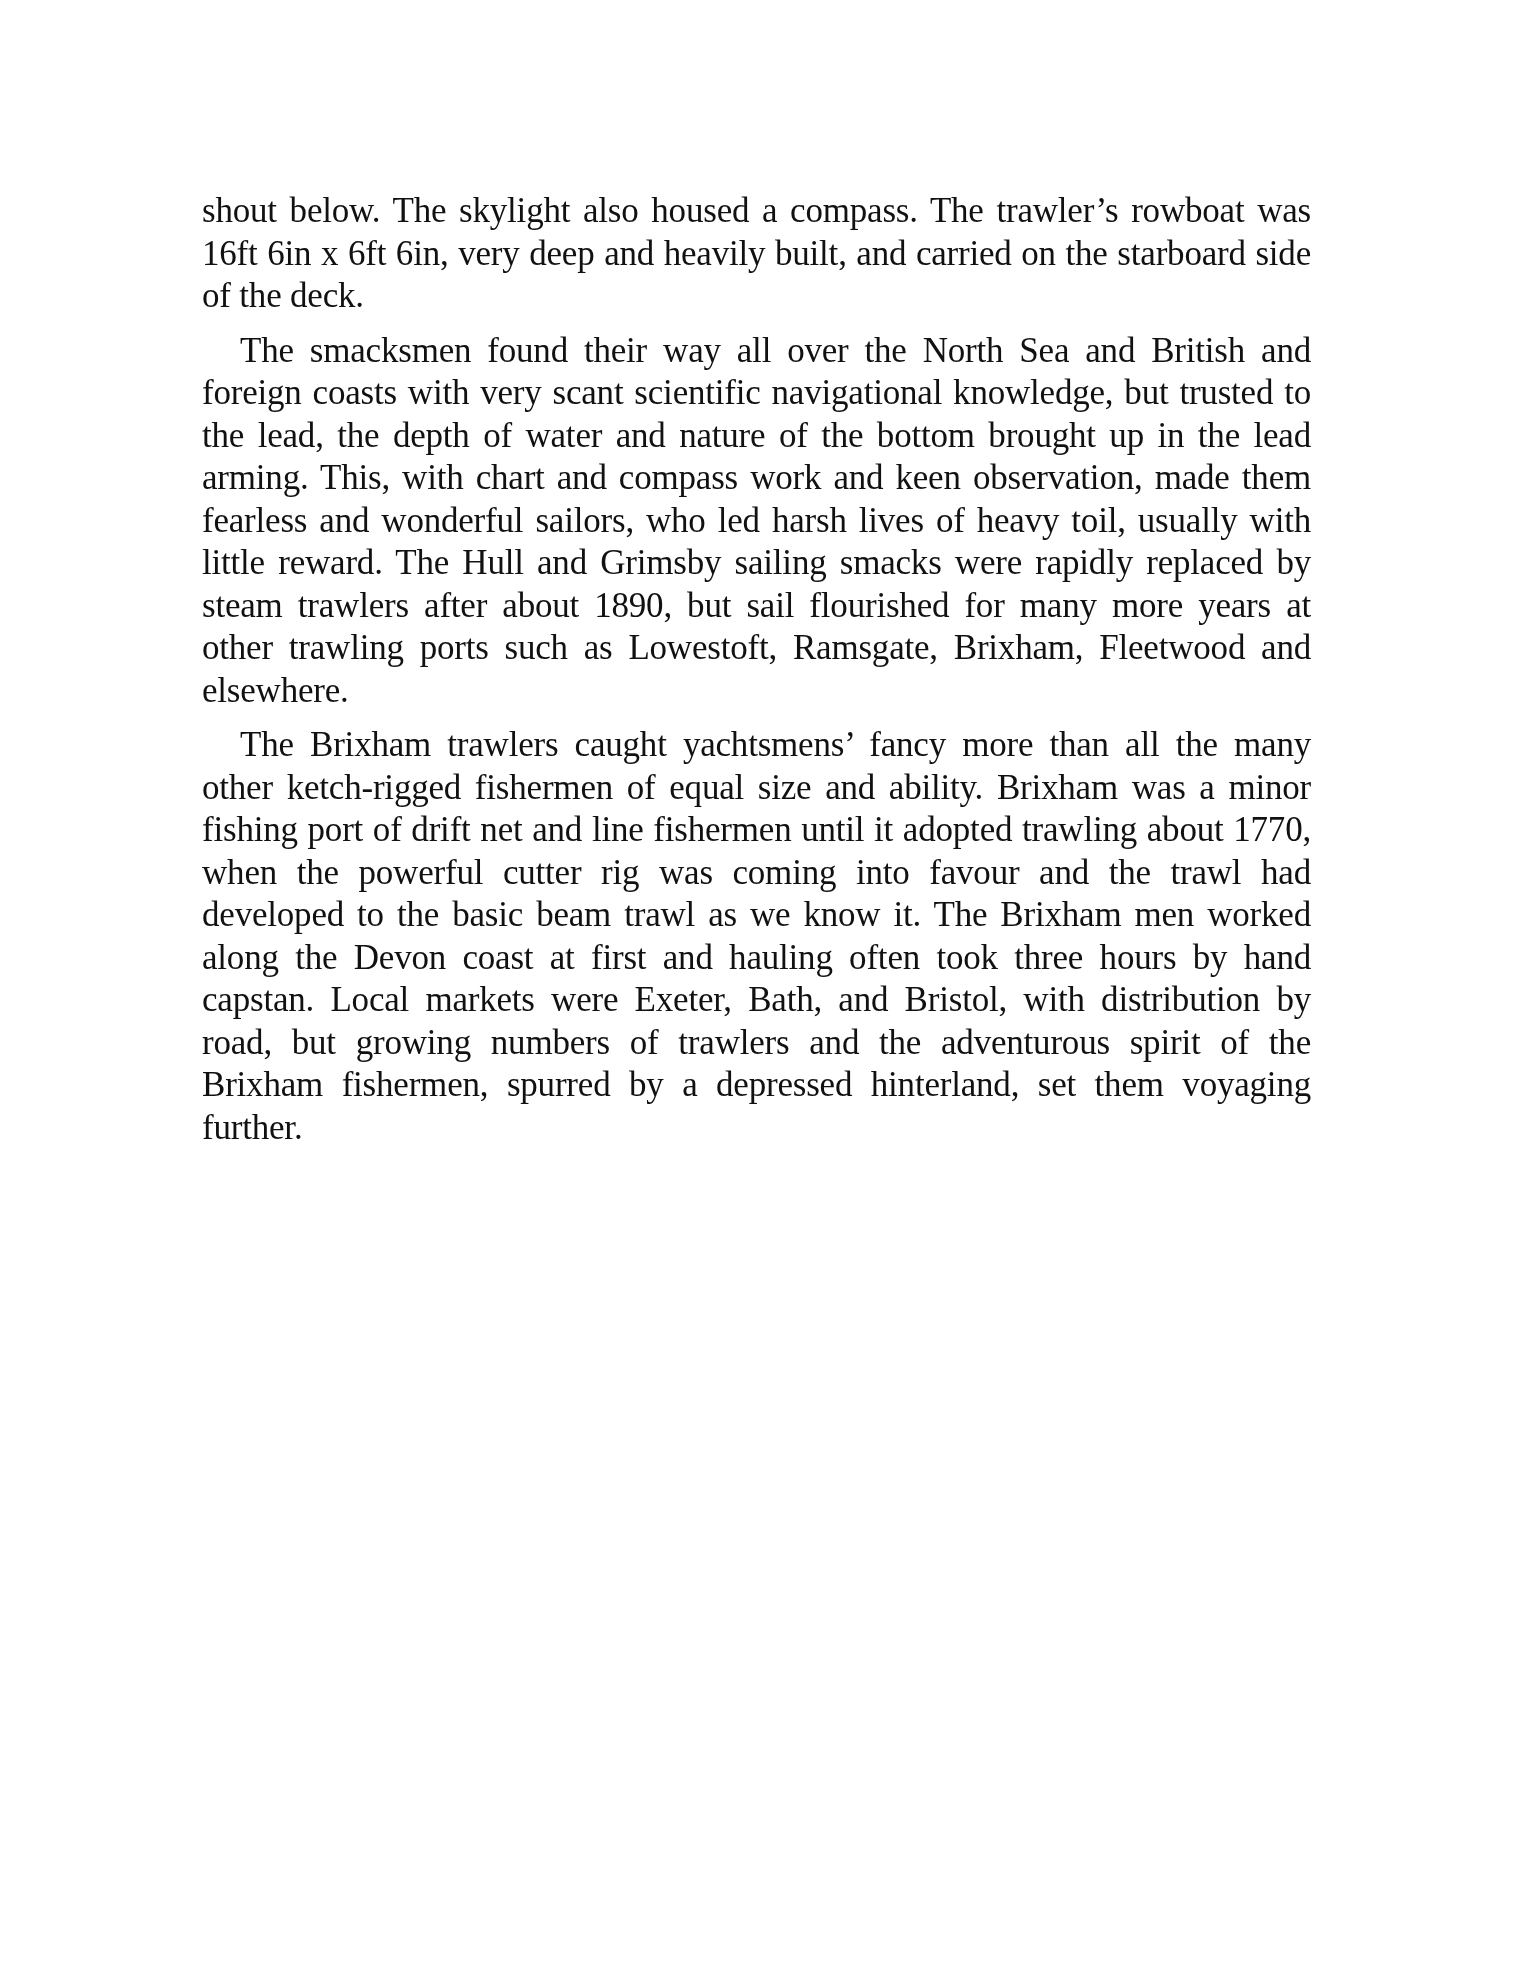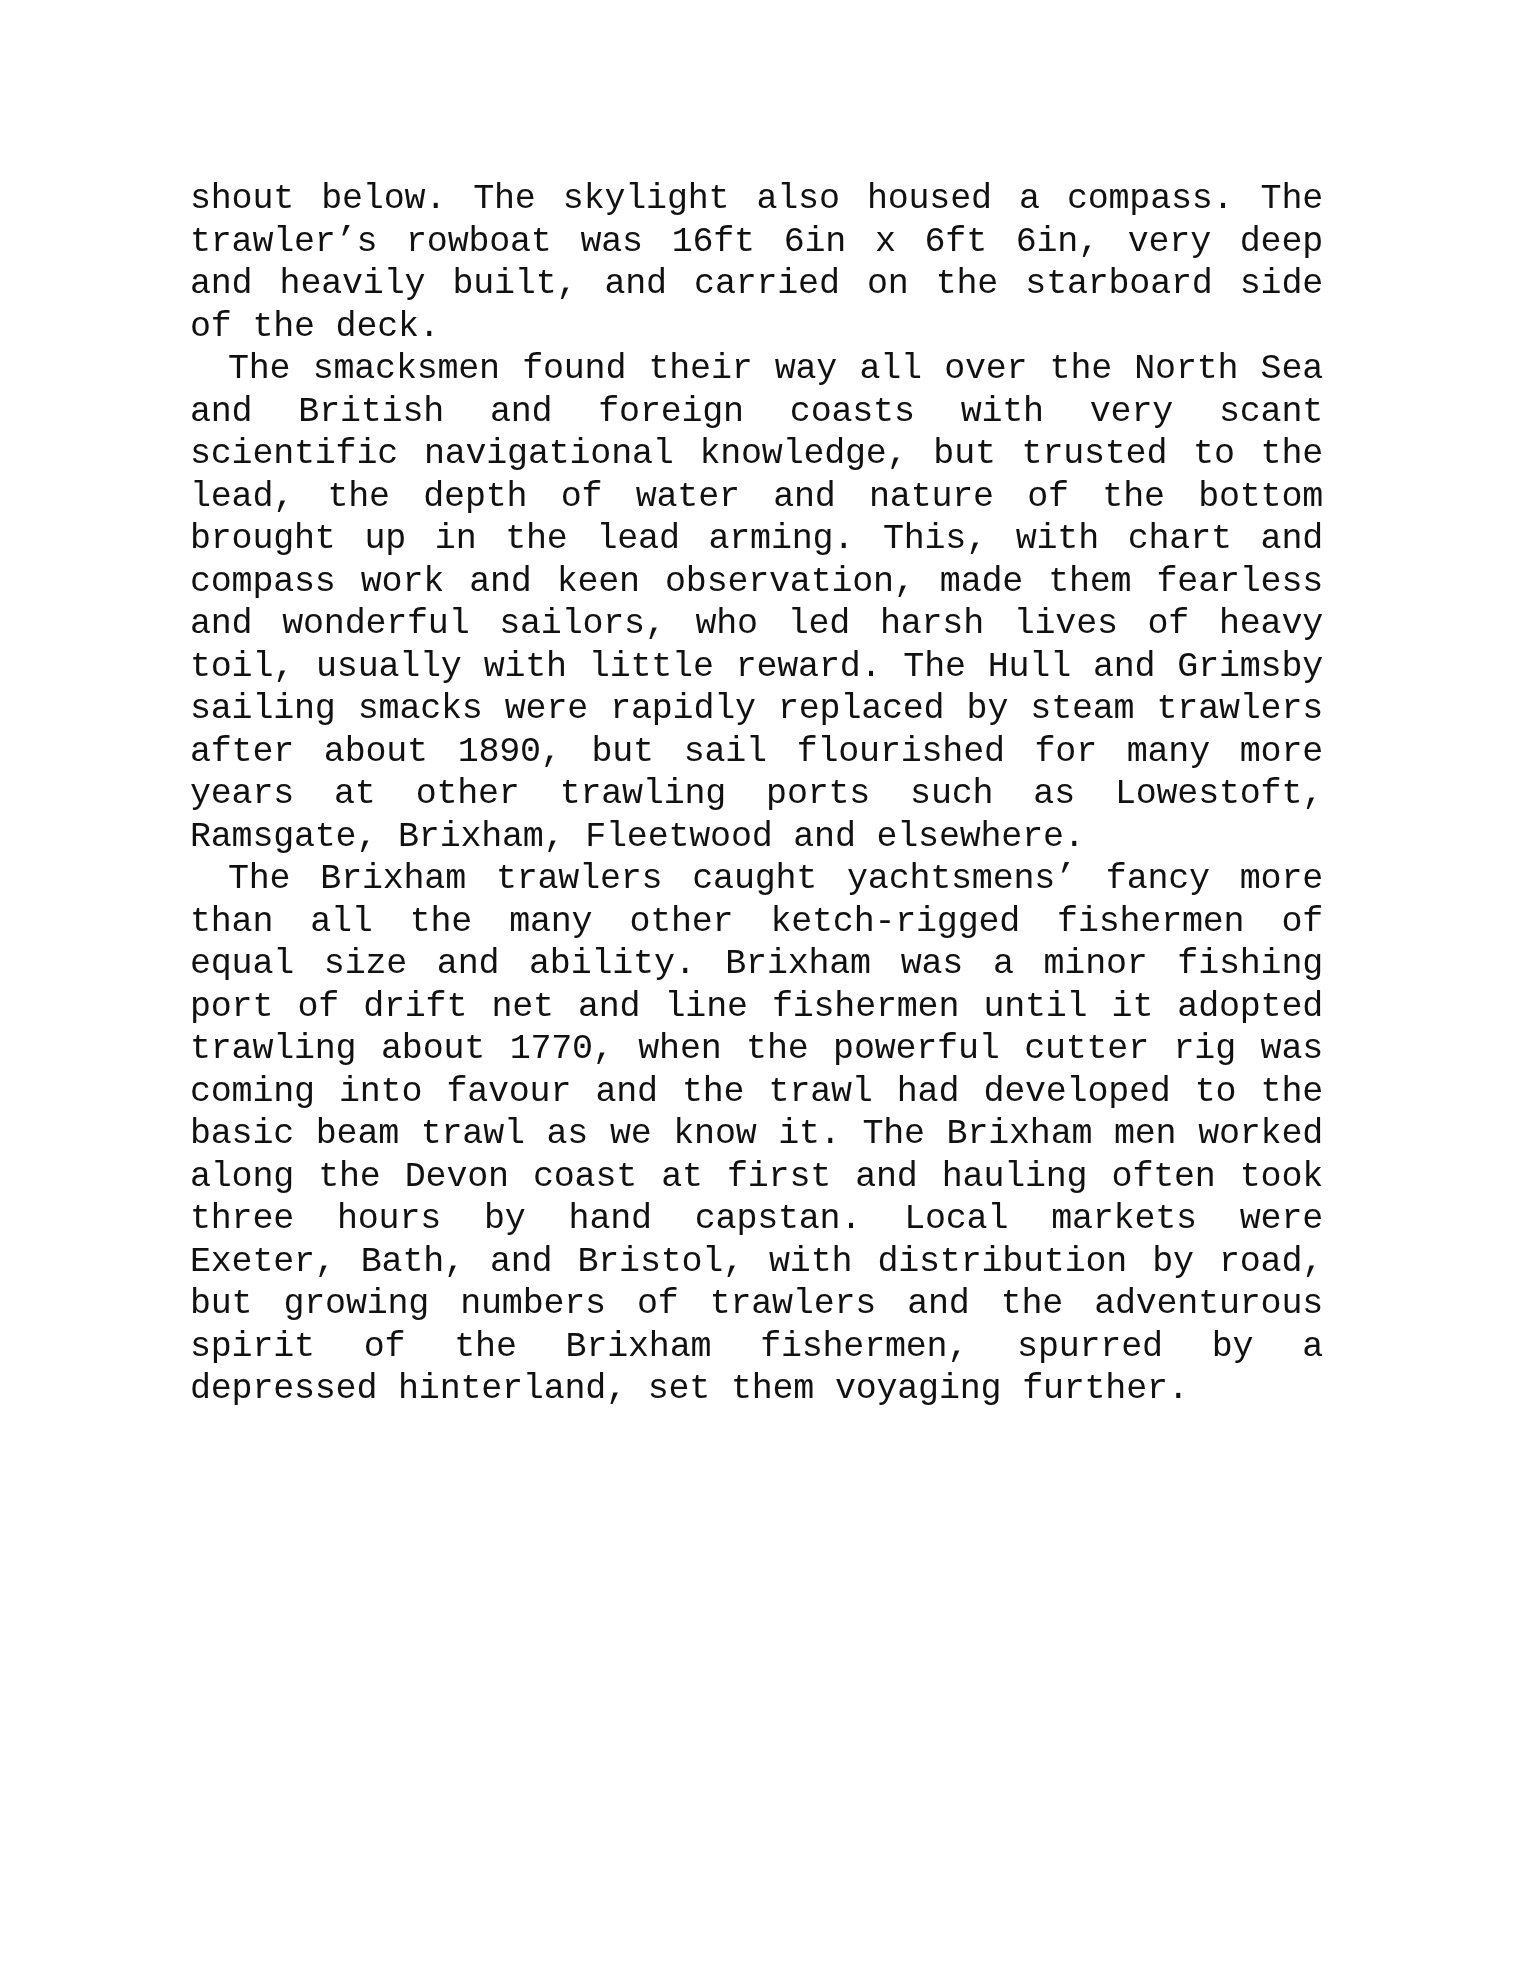--- a/index.html
+++ b/index.html
@@ -19,25 +19,24 @@
       top: 178px;
       width: 1133px;
       font-family: "Liberation Serif", "DejaVu Serif", serif;
       font-size: 35px;
       line-height: 42.5px;
       color: #111111;
       text-align: justify;
       letter-spacing: -0.2px;
     }
     .page p {
-      margin: 0;
+      margin: 12px;
       padding: 0;
       text-indent: 38px;
       hyphens: none;
-      font-family: Liberation Mono, monospace;
     }
     .page p.continued {
       text-indent: 0;
     }
   </style>
 </head>
 <body>
 
 <div class="page">
   <p class="continued">shout below. The skylight also housed a compass. The trawler’s rowboat was 16ft 6in x 6ft 6in, very deep and heavily built, and carried on the starboard side of the deck.</p>

